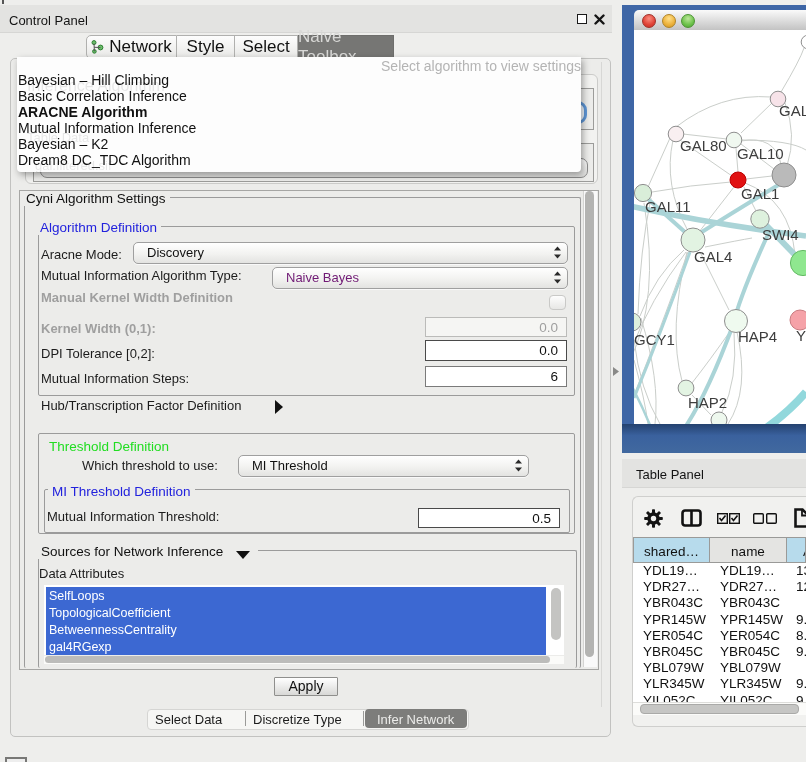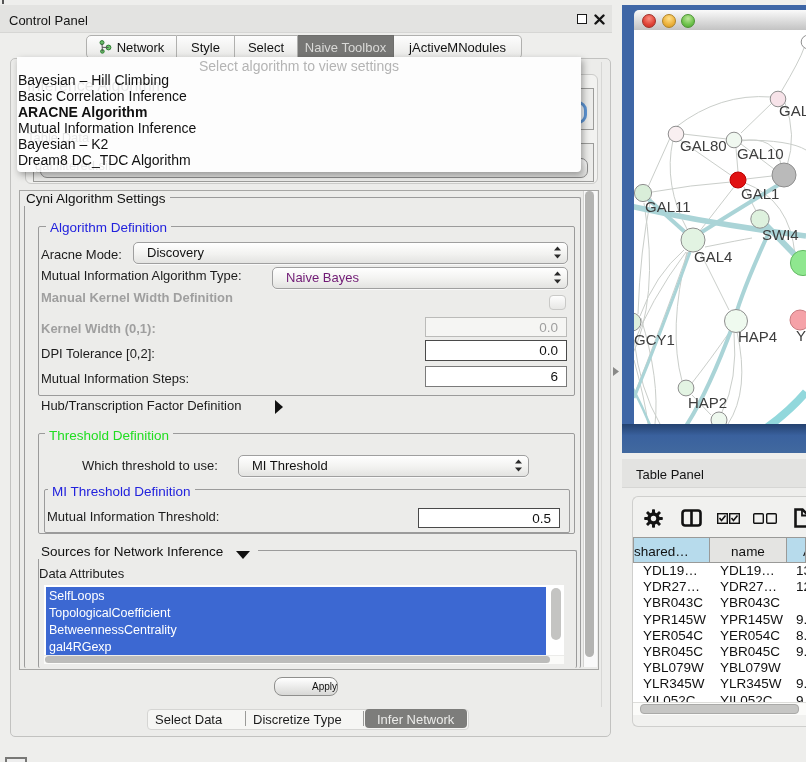--- a/index.html
+++ b/index.html
@@ -14,52 +14,51 @@
 
 <div class="a" style="left:0;top:5px;width:612px;height:27px;background:#e3e3e1;border-bottom:1px solid #d6d6d4"></div>
 <div class="a" style="left:9px;top:13px;font-size:13px;color:#141414">Control Panel</div>
 <div class="a" style="left:577px;top:14px;width:8px;height:8px;border:1.5px solid #1a1a1a;background:#fff"></div>
 <svg class="a" style="left:594px;top:14px" width="11" height="11" viewBox="0 0 11 11">
     <path d="M1.5 1.5 L9.5 9.5 M9.5 1.5 L1.5 9.5" stroke="#141414" stroke-width="2.4" stroke-linecap="round"></path>
   </svg>
 
 <div class="a" style="left:10px;top:58px;width:599px;height:677px;background:#ececea;border:1px solid #c2c2c0;border-radius:5px"></div>
 
-<div class="a" style="left:86px;top:35px;height:24px;display:flex;font-size:13px;box-sizing:border-box">
+<div class="a" style="left:86px;top:35px;height:24px;display:flex;font-size:17px;box-sizing:border-box">
  <div style="box-sizing:border-box;width:91px;border:1px solid #b0b0ae;border-radius:5px 0 0 5px;background:linear-gradient(#fdfdfd,#e8e8e6);display:flex;align-items:center;justify-content:center;color:#111">
   <svg width="13" height="14" viewBox="0 0 13 14" style="margin-right:5px">
         <circle cx="3" cy="2.6" r="2" fill="#6abf69" stroke="#2e7d32"></circle>
         <circle cx="9.5" cy="7.5" r="2.4" fill="#6abf69" stroke="#2e7d32"></circle>
         <circle cx="3.4" cy="11.4" r="1.8" fill="#6abf69" stroke="#2e7d32"></circle>
         <path d="M3 3.5 L3.4 11.4 M3.2 7.3 L9.5 7.5" stroke="#555" fill="none"></path>
       </svg>
   Network</div>
  <div style="box-sizing:border-box;width:58px;border:1px solid #b0b0ae;border-left:none;background:linear-gradient(#fdfdfd,#e8e8e6);display:flex;align-items:center;justify-content:center;color:#111">Style</div>
  <div style="box-sizing:border-box;width:63px;border:1px solid #b0b0ae;border-left:none;background:linear-gradient(#fdfdfd,#e8e8e6);display:flex;align-items:center;justify-content:center;color:#111">Select</div>
  <div style="box-sizing:border-box;width:96px;border:1px solid #6e6e6c;border-left:none;background:#767674;display:flex;align-items:center;justify-content:center;color:#d9d9d7">Naive Toolbox</div>
- <div style="box-sizing:border-box;width:128px;border:1px solid #b0b0ae;border-left:none;border-radius:0 5px 5px 0;background:linear-gradient(#fdfdfd,#e8e8e6);display:flex;align-items:center;justify-content:center;color:#111">jActiveMNodules</div>
 </div>
 
 <div class="a" style="left:25px;top:74px;width:573px;height:110px;background:#f2f2f0;border:1px solid #cbcbc9;border-radius:6px;box-sizing:border-box"></div>
 <div class="a" style="left:33px;top:88px;width:561px;height:42px;background:#ececea;border:1px solid #9c9c9a;box-sizing:border-box"></div>
 <div class="a" style="left:40px;top:101px;width:547px;height:23px;background:#eef4fb;border:3px solid #5e96d6;border-radius:9px;box-sizing:border-box"></div>
 <div class="a" style="left:33px;top:143px;width:561px;height:39px;background:#ececea;border:1px solid #9c9c9a;box-sizing:border-box"></div>
 <div class="a" style="left:40px;top:158px;width:548px;height:20px;background:linear-gradient(#fff,#dcdcda);border:1px solid #8b8b8b;border-radius:7px;box-sizing:border-box"></div>
 
 <div class="a" style="left:601px;top:62px;width:1px;height:645px;background:#d7d7d5"></div>
 
 <div class="a" style="left:19px;top:190px;width:578px;height:478px;background:#ececea;border:1px solid #a6a6a4"></div>
 <div class="a" style="left:583px;top:191px;width:13px;height:476px;background:#fafafa;border-left:1px solid #d4d4d2"></div>
 <div class="a" style="left:585px;top:191px;width:9px;height:466px;background:#b4b4b2;border-radius:5px"></div>
 
 <div class="a gb" style="left:24px;top:197px;width:555px;height:470px;border-bottom:none"></div>
 <div class="gl" style="left:22px;top:192px;color:#111">Cyni Algorithm Settings</div>
 
 <div class="a gb" style="left:38px;top:226px;width:535px;height:168px"></div>
-<div class="gl" style="left:46px;top:221px;color:#2222dd">Algorithm Definition</div>
+<div class="gl" style="left:36px;top:221px;color:#2222dd">Algorithm Definition</div>
 
 <div class="a b13" style="left:41px;top:247px">Aracne Mode:</div>
 <div class="a combo" style="left:133px;top:242px;width:433px;height:20px"></div>
 <div class="a" style="left:147px;top:245px;font-size:13px;color:#111">Discovery</div>
 <svg class="a" style="left:553px;top:246px" width="9" height="13" viewBox="0 0 9 13">
     <path d="M4.5 0.5 L8 4.5 H1 Z" fill="#2a2a2a"></path>
     <path d="M4.5 12.5 L8 8.5 H1 Z" fill="#2a2a2a"></path>
   </svg>
 
 <div class="a b13" style="left:41px;top:268px">Mutual Information Algorithm Type:</div>
@@ -81,21 +80,21 @@
 
 <div class="a b13" style="left:41px;top:371px">Mutual Information Steps:</div>
 <div class="a fld" style="left:425px;top:366px;width:142px;height:21px;border:1px solid #7a7a7a;line-height:20px">6</div>
 
 <div class="a b13" style="left:41px;top:398px">Hub/Transcription Factor Definition</div>
 <svg class="a" style="left:274px;top:400px" width="10" height="14" viewBox="0 0 10 14">
     <path d="M1 0 L9 7 L1 14 Z" fill="#111"></path>
   </svg>
 
 <div class="a gb" style="left:38px;top:433px;width:535px;height:99px"></div>
-<div class="gl" style="left:45px;top:429px;color:#21dd21">Threshold Definition</div>
+<div class="gl" style="left:45px;top:440px;color:#21dd21">Threshold Definition</div>
 
 <div class="a b13" style="left:82px;top:458px">Which threshold to use:</div>
 <div class="a combo" style="left:238px;top:455px;width:289px;height:20px"></div>
 <div class="a" style="left:252px;top:458px;font-size:13px;color:#111">MI Threshold</div>
 <svg class="a" style="left:514px;top:459px" width="9" height="13" viewBox="0 0 9 13">
     <path d="M4.5 0.5 L8 4.5 H1 Z" fill="#2a2a2a"></path>
     <path d="M4.5 12.5 L8 8.5 H1 Z" fill="#2a2a2a"></path>
   </svg>
 
 <div class="a gb" style="left:44px;top:489px;width:524px;height:42px"></div>
@@ -111,21 +110,21 @@
   </svg>
 <div class="a b13" style="left:39px;top:566px">Data Attributes</div>
 
 <div class="a" style="left:44px;top:585px;width:520px;height:70px;background:#fff"></div>
 <div class="a" style="left:46px;top:587px;width:500px;height:68px;background:#3c68d2"></div>
 <div class="a" style="left:49px;top:587.5px;font-size:12.5px;color:#fff;line-height:17px">SelfLoops<br>TopologicalCoefficient<br>BetweennessCentrality<br>gal4RGexp</div>
 <div class="a" style="left:551px;top:588px;width:10px;height:52px;background:#c4c4c2;border-radius:5px"></div>
 <div class="a" style="left:44px;top:656px;width:520px;height:8px;background:#fbfbf9"></div>
 <div class="a" style="left:45px;top:656px;width:505px;height:7px;background:#bcbcba;border-radius:4px"></div>
 
-<div class="a" style="left:274px;top:677px;width:62px;height:17px;border:1px solid #8f8f8d;border-radius:8px;background:linear-gradient(#ffffff,#d8d8d6);font-size:10px;color:#111;text-align:right;line-height:17px">Apply</div>
+<div class="a" style="left:274px;top:677px;width:62px;height:17px;border:1px solid #8f8f8d;border-radius:1px;background:linear-gradient(#ffffff,#d8d8d6);font-size:14px;color:#111;text-align:center;line-height:17px">Apply</div>
 
 <div class="a" style="left:147px;top:709px;width:320px;height:19px;background:#f6f6f4;border:1px solid #d5d5d3;border-radius:4px"></div>
 <div class="a b13" style="left:155px;top:712px">Select Data</div>
 <div class="a" style="left:245px;top:711px;width:1px;height:15px;background:#9a9a98"></div>
 <div class="a b13" style="left:253px;top:712px">Discretize Type</div>
 <div class="a" style="left:363px;top:711px;width:1px;height:15px;background:#9a9a98"></div>
 <div class="a" style="left:365px;top:709px;width:102px;height:19px;background:#7d7d7b;border-radius:4px"></div>
 <div class="a" style="left:377px;top:712px;font-size:13px;font-weight:normal;color:#ececea">Infer Network</div>
 
 <div class="a" style="left:5px;top:757px;width:18px;height:10px;border:2px solid #787876;background:#eee"></div>
@@ -253,27 +252,27 @@
 <svg class="a" style="left:753px;top:513px" width="25" height="11" viewBox="0 0 25 11">
     <rect x="0.7" y="0.7" width="9.6" height="9.6" rx="1" fill="none" stroke="#111" stroke-width="1.4"></rect>
     <rect x="13.7" y="0.7" width="9.6" height="9.6" rx="1" fill="none" stroke="#111" stroke-width="1.4"></rect>
   </svg>
 <svg class="a" style="left:794px;top:508px" width="16" height="20" viewBox="0 0 16 20">
     <path d="M1.5 1.5 L8.5 1.5 L14 7 L14 18.5 L1.5 18.5 Z" fill="none" stroke="#141414" stroke-width="2.6"></path>
     <path d="M8 1.5 L8 7.5 L14.5 7.5" fill="none" stroke="#141414" stroke-width="1.8"></path>
   </svg>
 
 <div class="a" style="left:633px;top:537px;width:173px;height:177px;background:#fff"></div>
-<div class="a" style="left:633px;top:537px;width:77px;height:26px;background:#b7dbec;border:1px solid #9a9a98;box-sizing:border-box;font-size:13.5px;color:#111;line-height:28px">shared…</div>
+<div class="a" style="left:633px;top:537px;width:77px;height:26px;background:#b7dbec;border:1px solid #9a9a98;box-sizing:border-box;font-size:13.5px;color:#111;text-align:center;line-height:28px">shared…</div>
 <div class="a" style="left:709px;top:537px;width:78px;height:26px;background:#e4e4e2;border:1px solid #9a9a98;box-sizing:border-box;font-size:13.5px;color:#111;text-align:center;line-height:28px">name</div>
 <div class="a" style="left:786px;top:537px;width:20px;height:26px;background:#b7dbec;border:1px solid #9a9a98;box-sizing:border-box;font-size:13.5px;color:#111;line-height:28px;padding-left:16px;overflow:hidden">A</div>
 <div class="a" style="left:643px;top:563px;font-size:13.5px;color:#111;line-height:16.2px">YDL19…<br>YDR27…<br>YBR043C<br>YPR145W<br>YER054C<br>YBR045C<br>YBL079W<br>YLR345W<br>YIL052C</div>
 <div class="a" style="left:720px;top:563px;font-size:13.5px;color:#111;line-height:16.2px">YDL19…<br>YDR27…<br>YBR043C<br>YPR145W<br>YER054C<br>YBR045C<br>YBL079W<br>YLR345W<br>YIL052C</div>
 <div class="a" style="left:796px;top:563px;font-size:13.5px;color:#111;line-height:16.2px">13<br>12<br>&nbsp;<br>9.<br>8.<br>9.<br>&nbsp;<br>9.<br>9.</div>
 <div class="a" style="left:633px;top:702px;width:173px;height:12px;background:#fbfbf9;border-top:1px solid #ddddda"></div>
 <div class="a" style="left:640px;top:704px;width:157px;height:8px;background:#c6c6c4;border:1px solid #aaaaa8;border-radius:4px"></div>
 
 <div class="a" style="left:17px;top:57px;width:564px;height:115px;background:#fdfdfd;border-radius:0 0 4px 4px;box-shadow:2px 3px 7px rgba(0,0,0,.35)"></div>
 <div class="a" style="left:27px;top:77px;font-size:16px;color:rgba(0,0,0,.09)">Inference Algorithm</div>
 <div class="a" style="left:27px;top:130px;font-size:13px;color:rgba(0,0,0,.09)">Table Data</div>
 <div class="a" style="left:35px;top:158px;font-size:13px;color:rgba(0,0,0,.09)">gal.filtered.sif</div>
-<div class="a" style="left:17px;top:58px;width:564px;text-align:center;font-size:14px;color:#b4b4b4">Select algorithm to view settings</div>
+<div class="a" style="left:17px;top:58px;width:564px;text-align:right;font-size:14px;color:#b4b4b4">Select algorithm to view settings</div>
 <div class="a" style="left:18px;top:71.5px;font-size:14px;color:#111;line-height:16px">Bayesian – Hill Climbing<br>Basic Correlation Inference<br><b>ARACNE Algorithm</b><br>Mutual Information Inference<br>Bayesian – K2<br>Dream8 DC_TDC Algorithm</div>
 
 </body></html>

